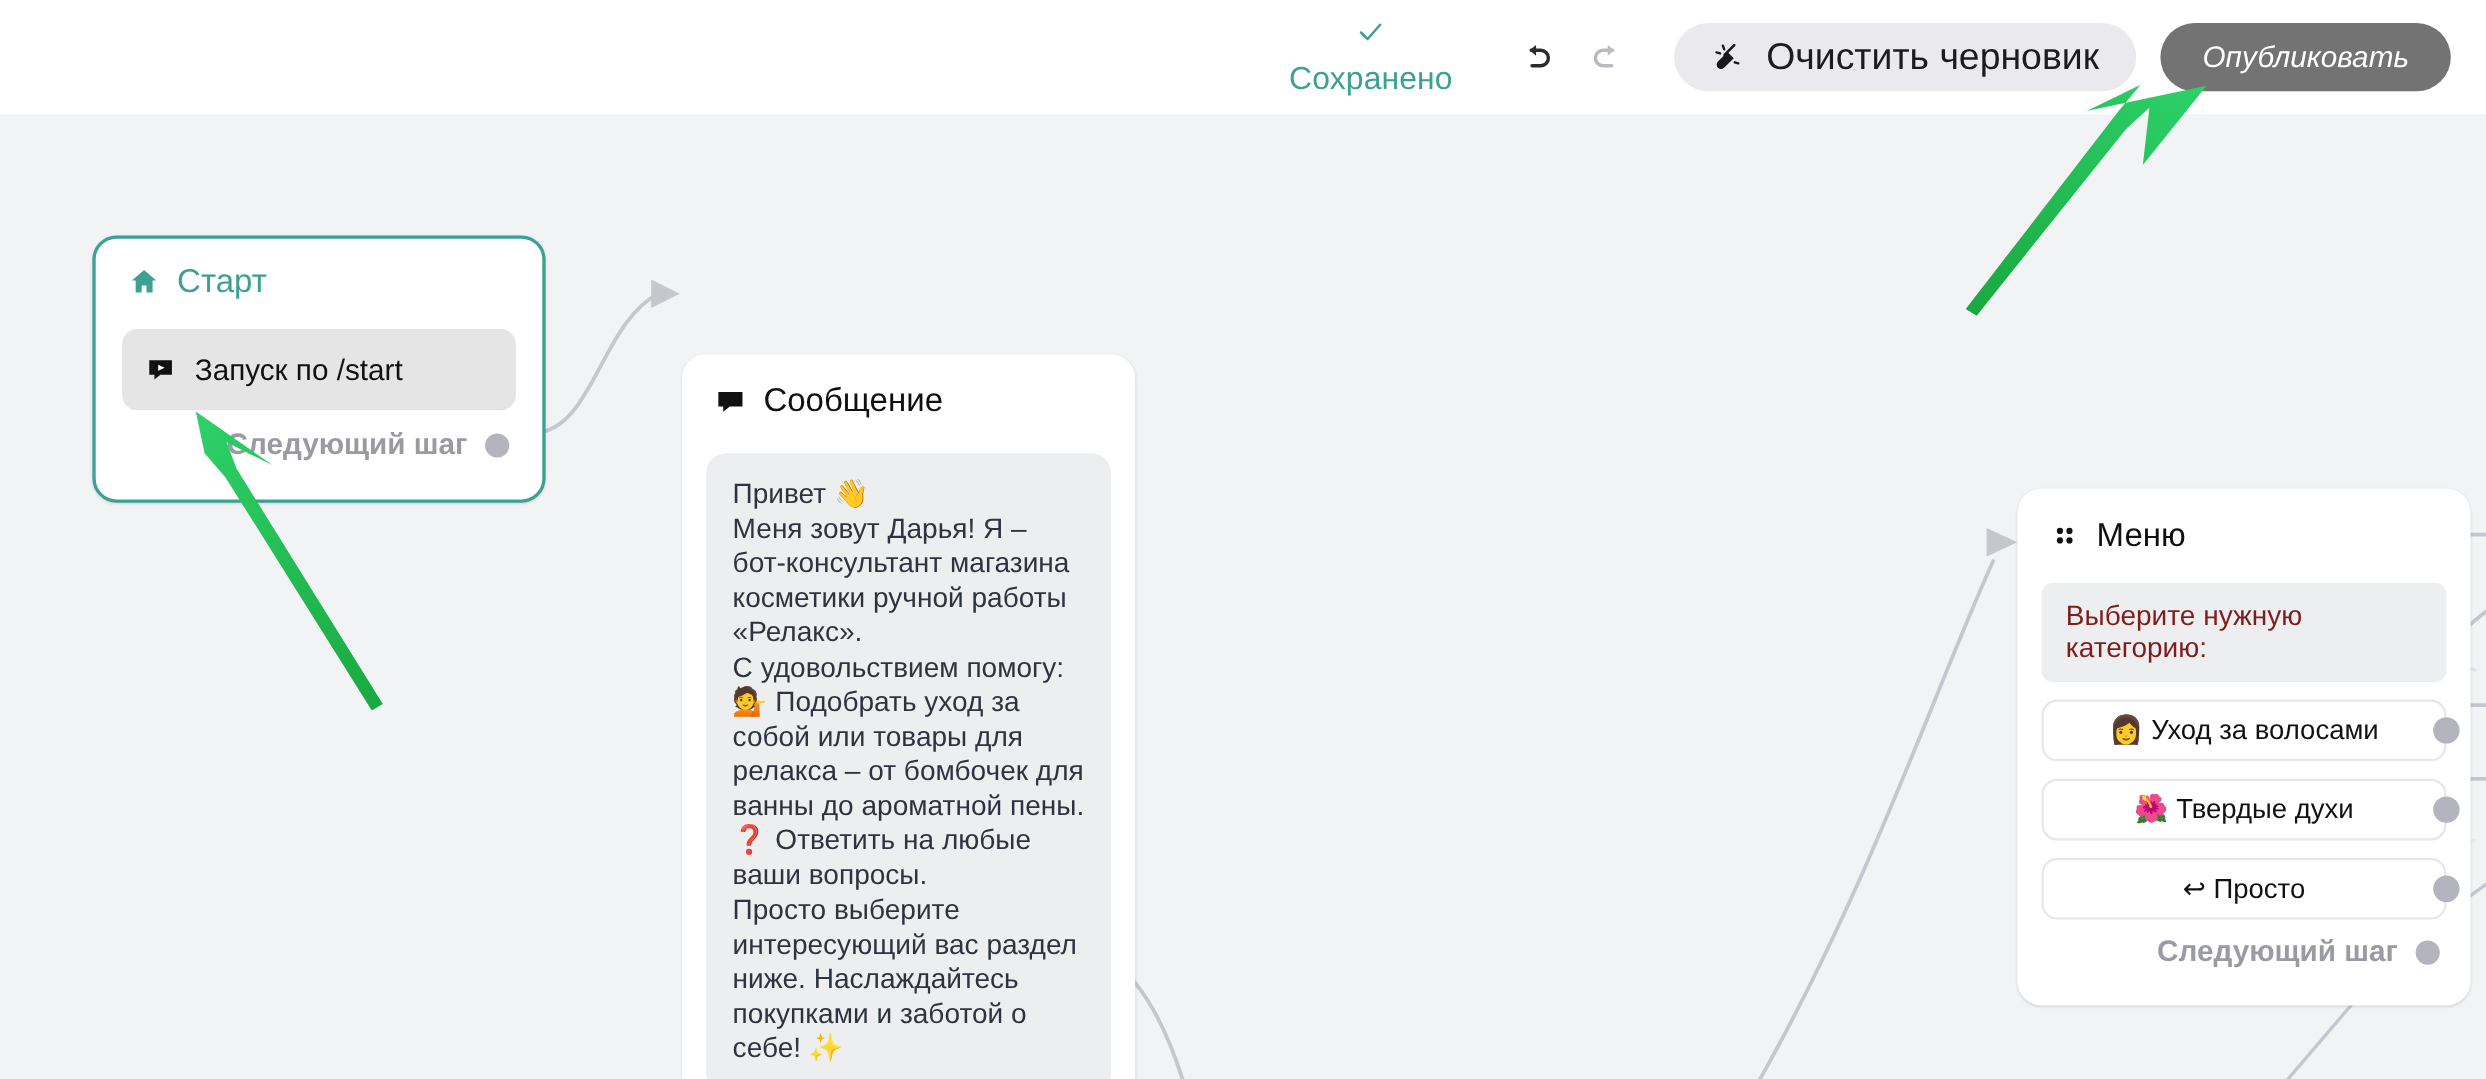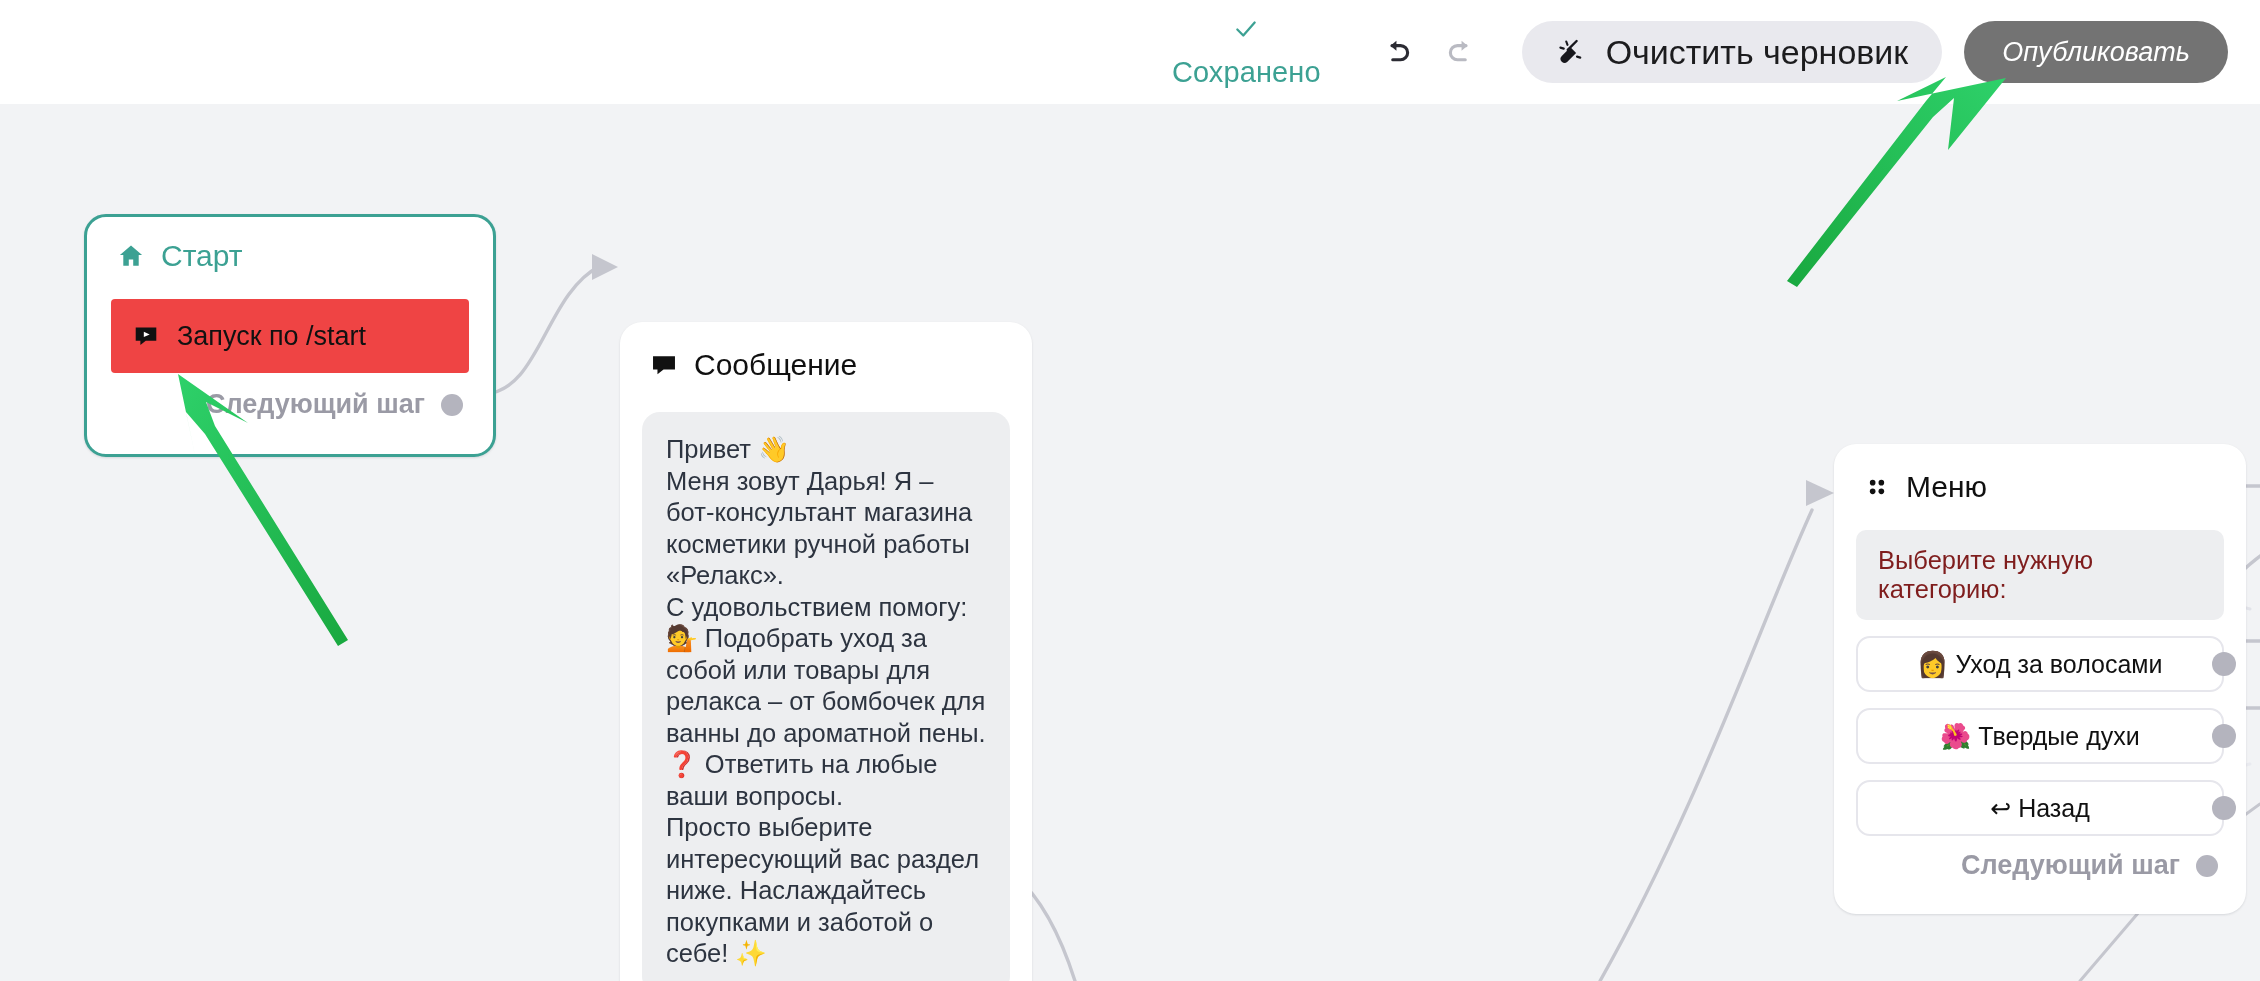--- a/index.html
+++ b/index.html
@@ -83,21 +83,21 @@
 
   
   #node-start {
     left: 84px; top: 110px; width: 412px; height: 243px;
     border: 3px solid #3CA193;
   }
   #node-start .node-title { color: #3CA193; padding-top: 22px; }
   .start-chip {
     margin: 26px 24px 0 24px;
     height: 74px;
-    background: #ef4444; border-radius: 4px;
+    background: #e5e5e5; border-radius: 14px;
     display: flex; align-items: center; gap: 18px;
     padding: 0 22px;
     font-size: 27px; color: #111;
   }
 
   .next-step {
     display: flex; align-items: center; justify-content: flex-end;
     gap: 16px;
     font-size: 27px; color: #9A9AA5;
     padding: 16px 30px 0 0;
@@ -291,21 +291,21 @@
 
       <div class="menu-btn-row">
         <button class="menu-btn">
           <span>🌺 Твердые духи</span>
         </button>
         <span class="dot"></span>
       </div>
 
       <div class="menu-btn-row">
         <button class="menu-btn">
-          <span>↩ Назад</span>
+          <span>↩ Просто</span>
         </button>
         <span class="dot"></span>
       </div>
 
       <div class="next-step">
         <span>Следующий шаг</span>
         <span class="dot"></span>
       </div>
     </div>
   </div>

